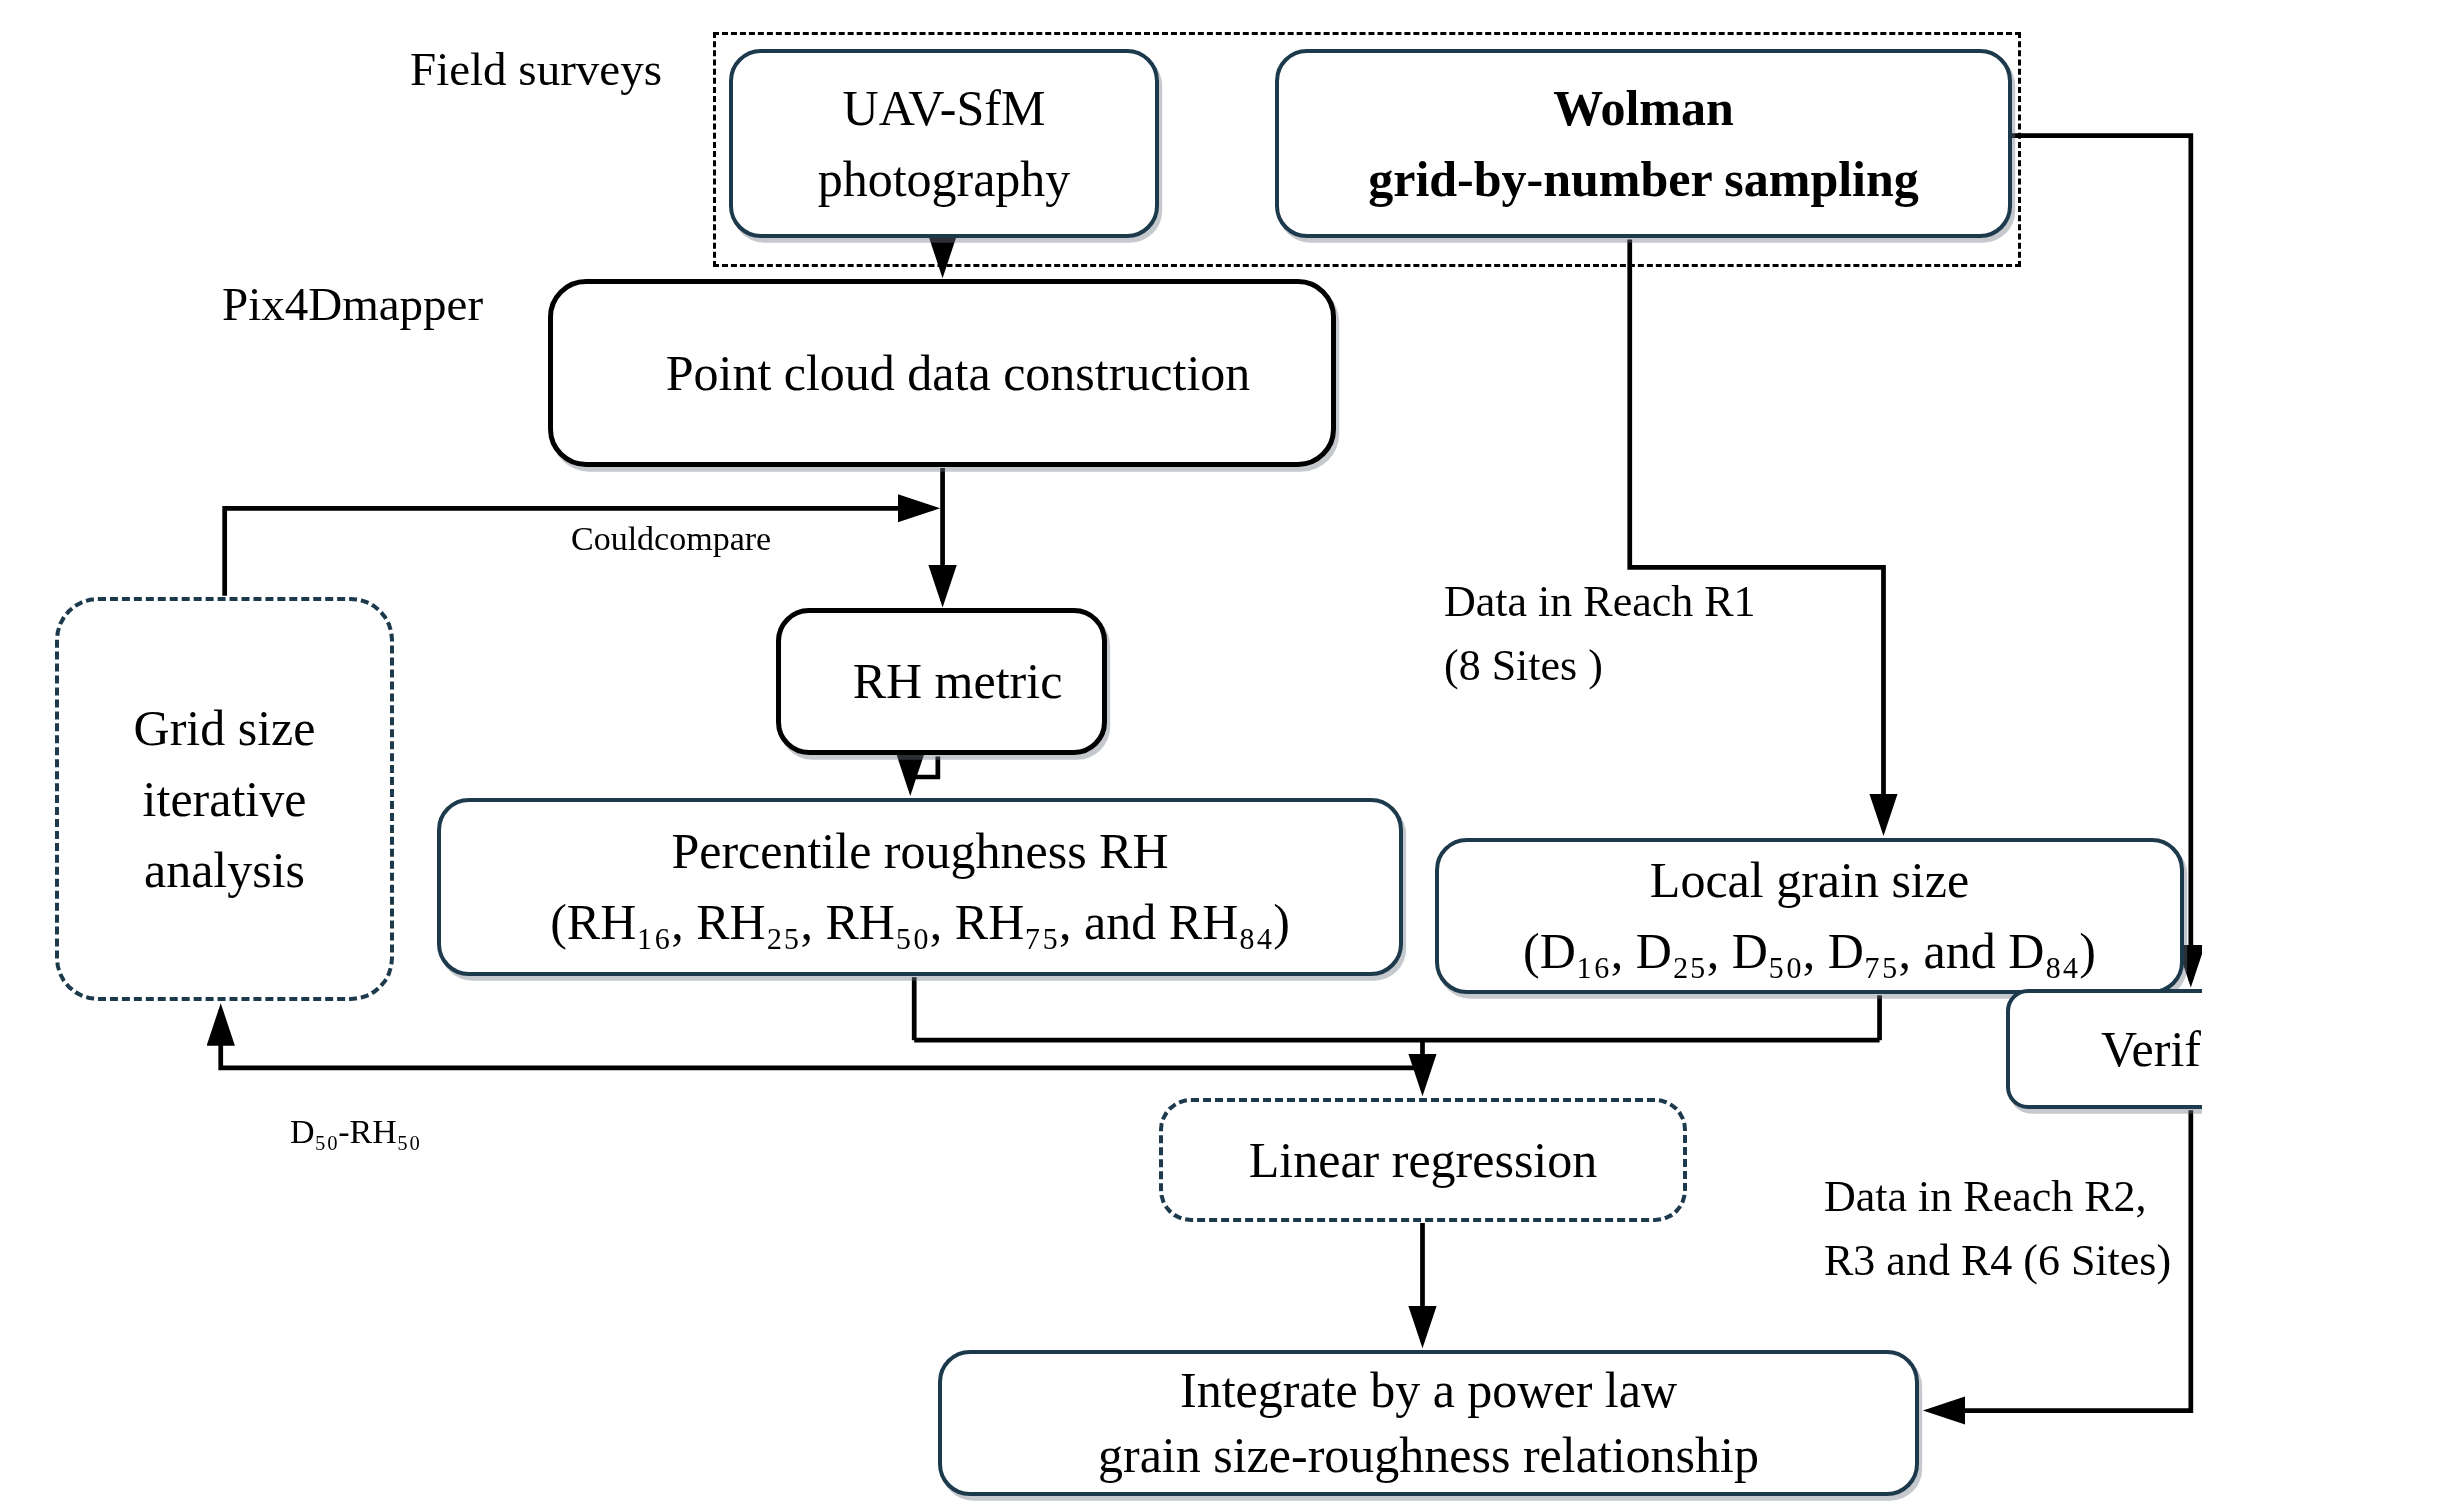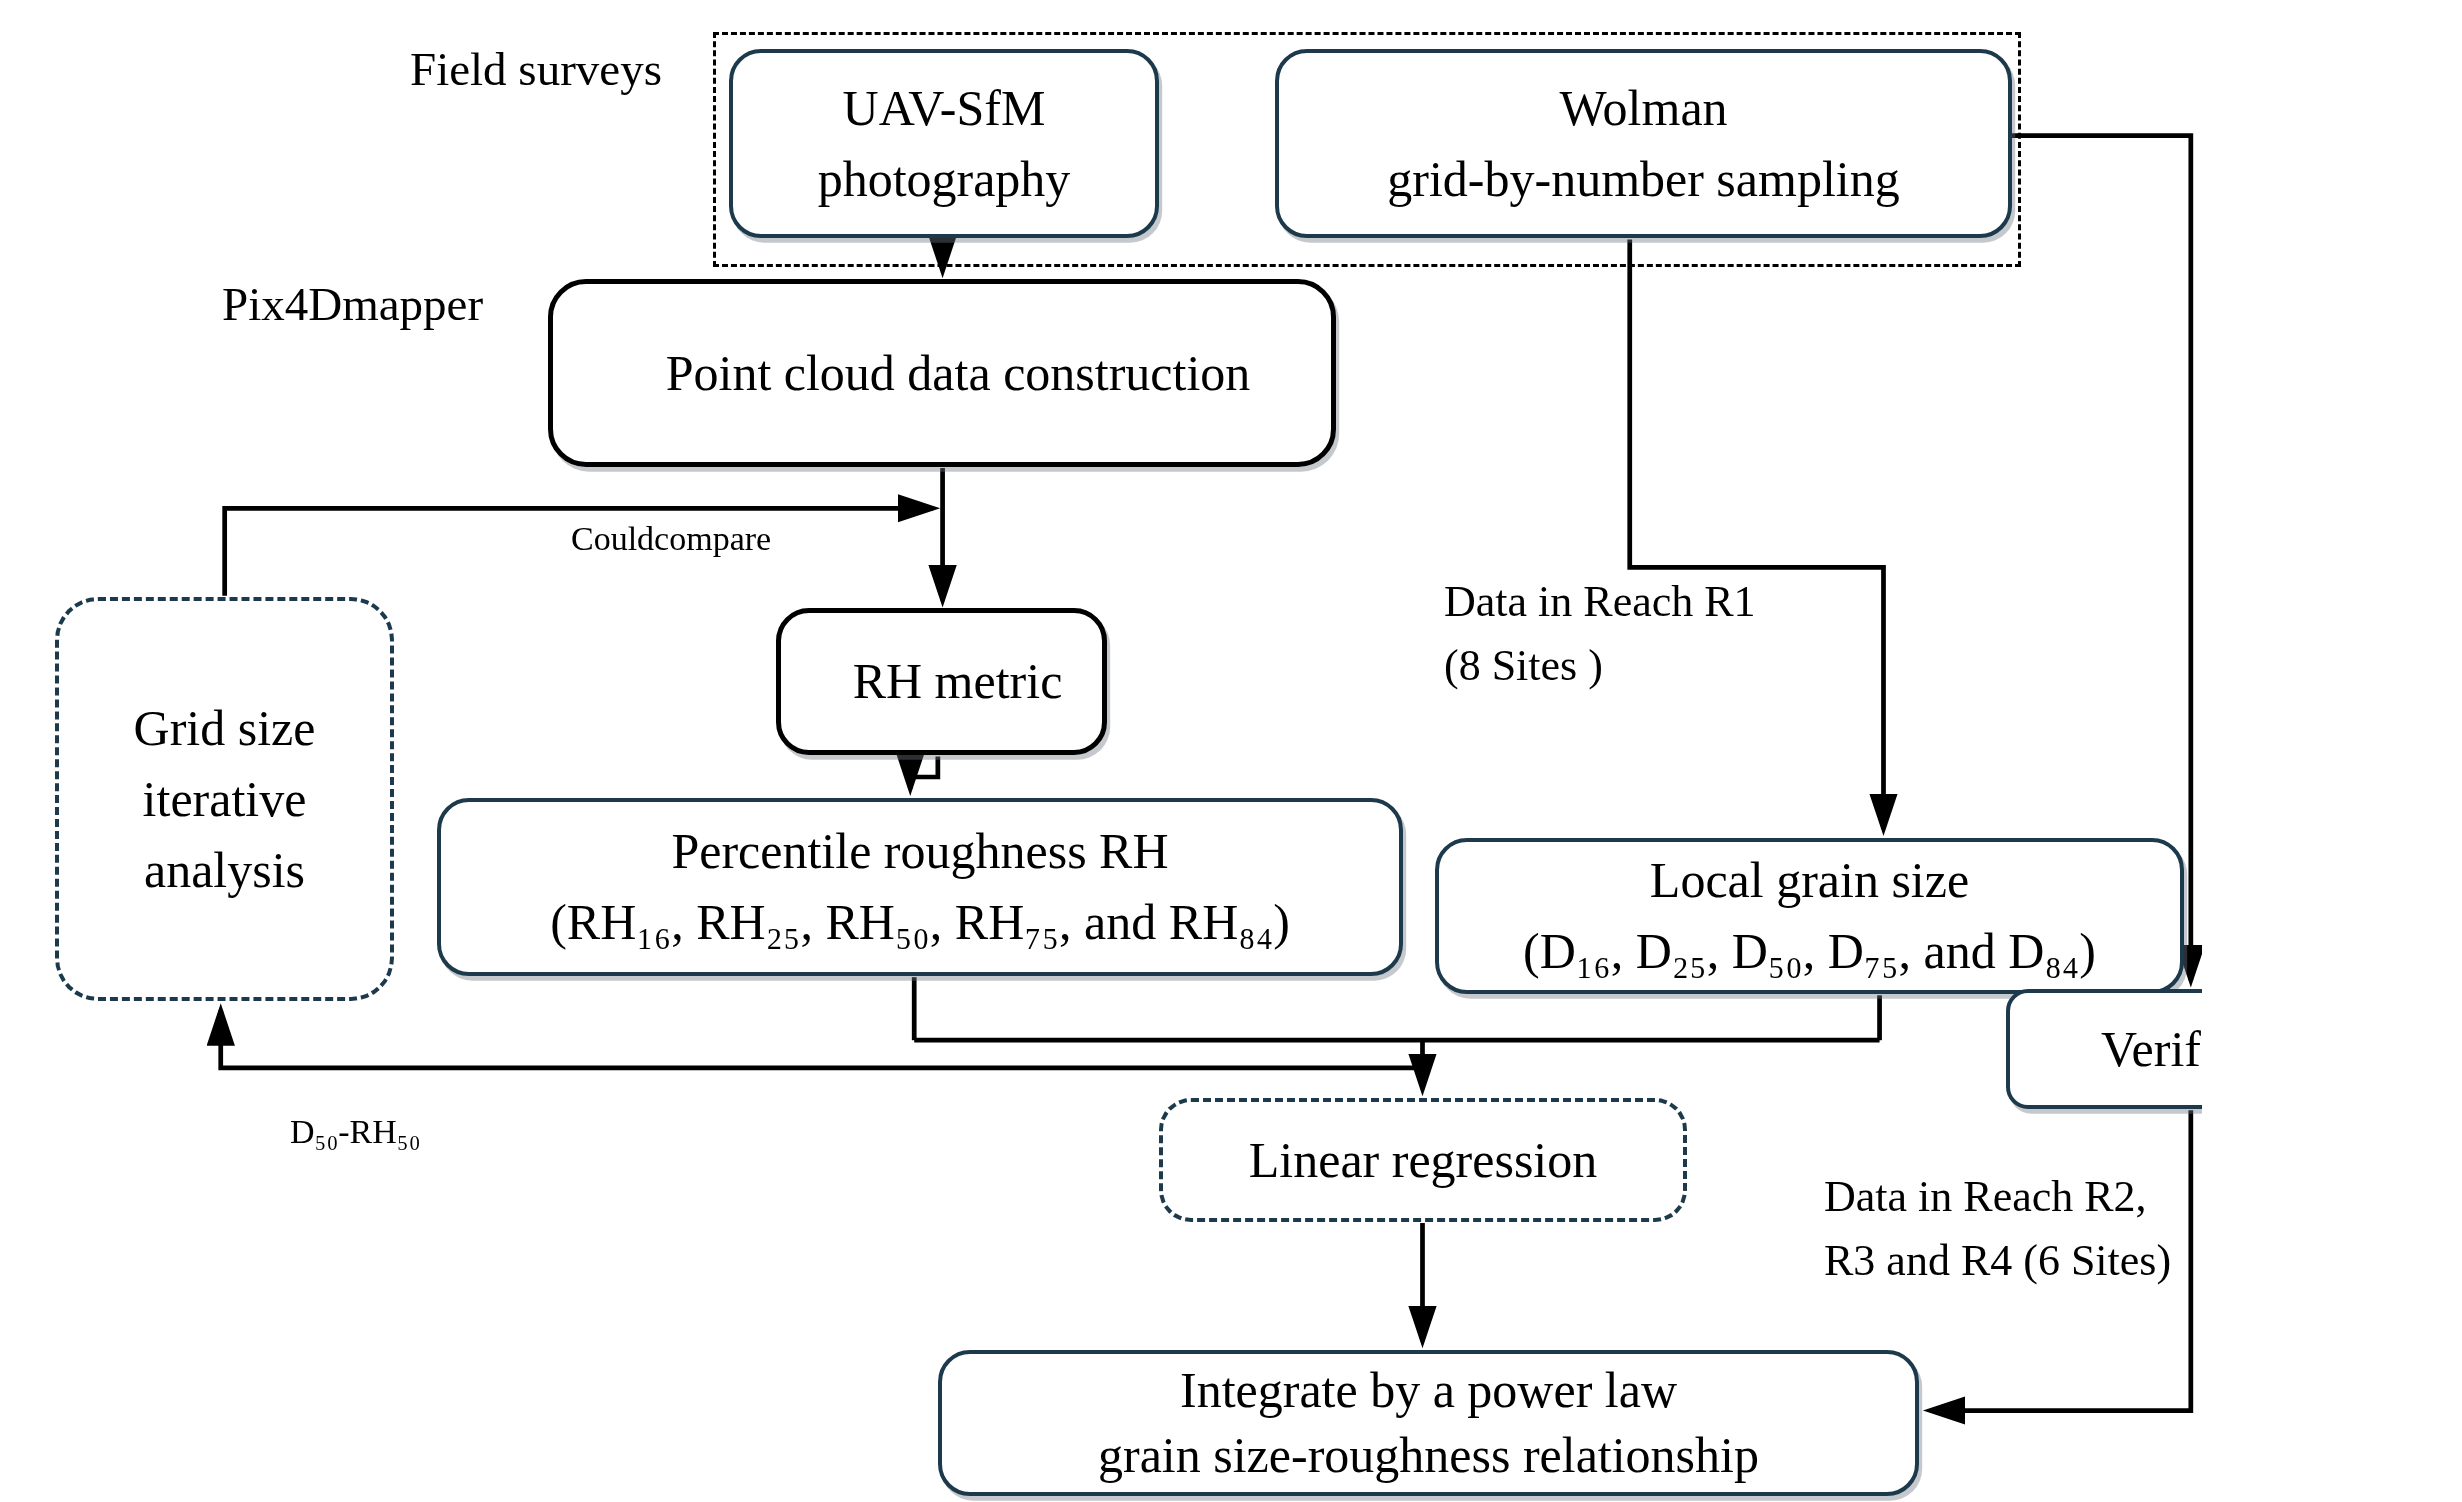--- a/index.html
+++ b/index.html
@@ -93,21 +93,21 @@
     </g>
   </svg>
 
   <div class="container-dashed" style="left:713px; top:32px; width:1308px; height:235px;"></div>
 
   <div class="box teal-solid" style="left:729px; top:49px; width:430px; height:189px; border-radius:32px;">
     <span>UAV-SfM</span>
     <span>photography</span>
   </div>
 
-  <div class="box teal-solid" style="left:1275px; top:49px; width:737px; height:189px; border-radius:32px;">
+  <div class="box teal-solid" style="left:1275px; top:49px; width:737px; height:189px; border-radius:32px;font-weight:bold;">
     <span>Wolman</span>
     <span>grid-by-number sampling</span>
   </div>
 
   <div class="box black-solid" style="left:548px; top:279px; width:788px; height:188px; border-radius:38px;">
     <span>Point cloud data construction</span>
   </div>
 
   <div class="box black-solid" style="left:776px; top:608px; width:331px; height:147px; border-radius:33px;text-align:right;">
     <span>RH metric</span>

